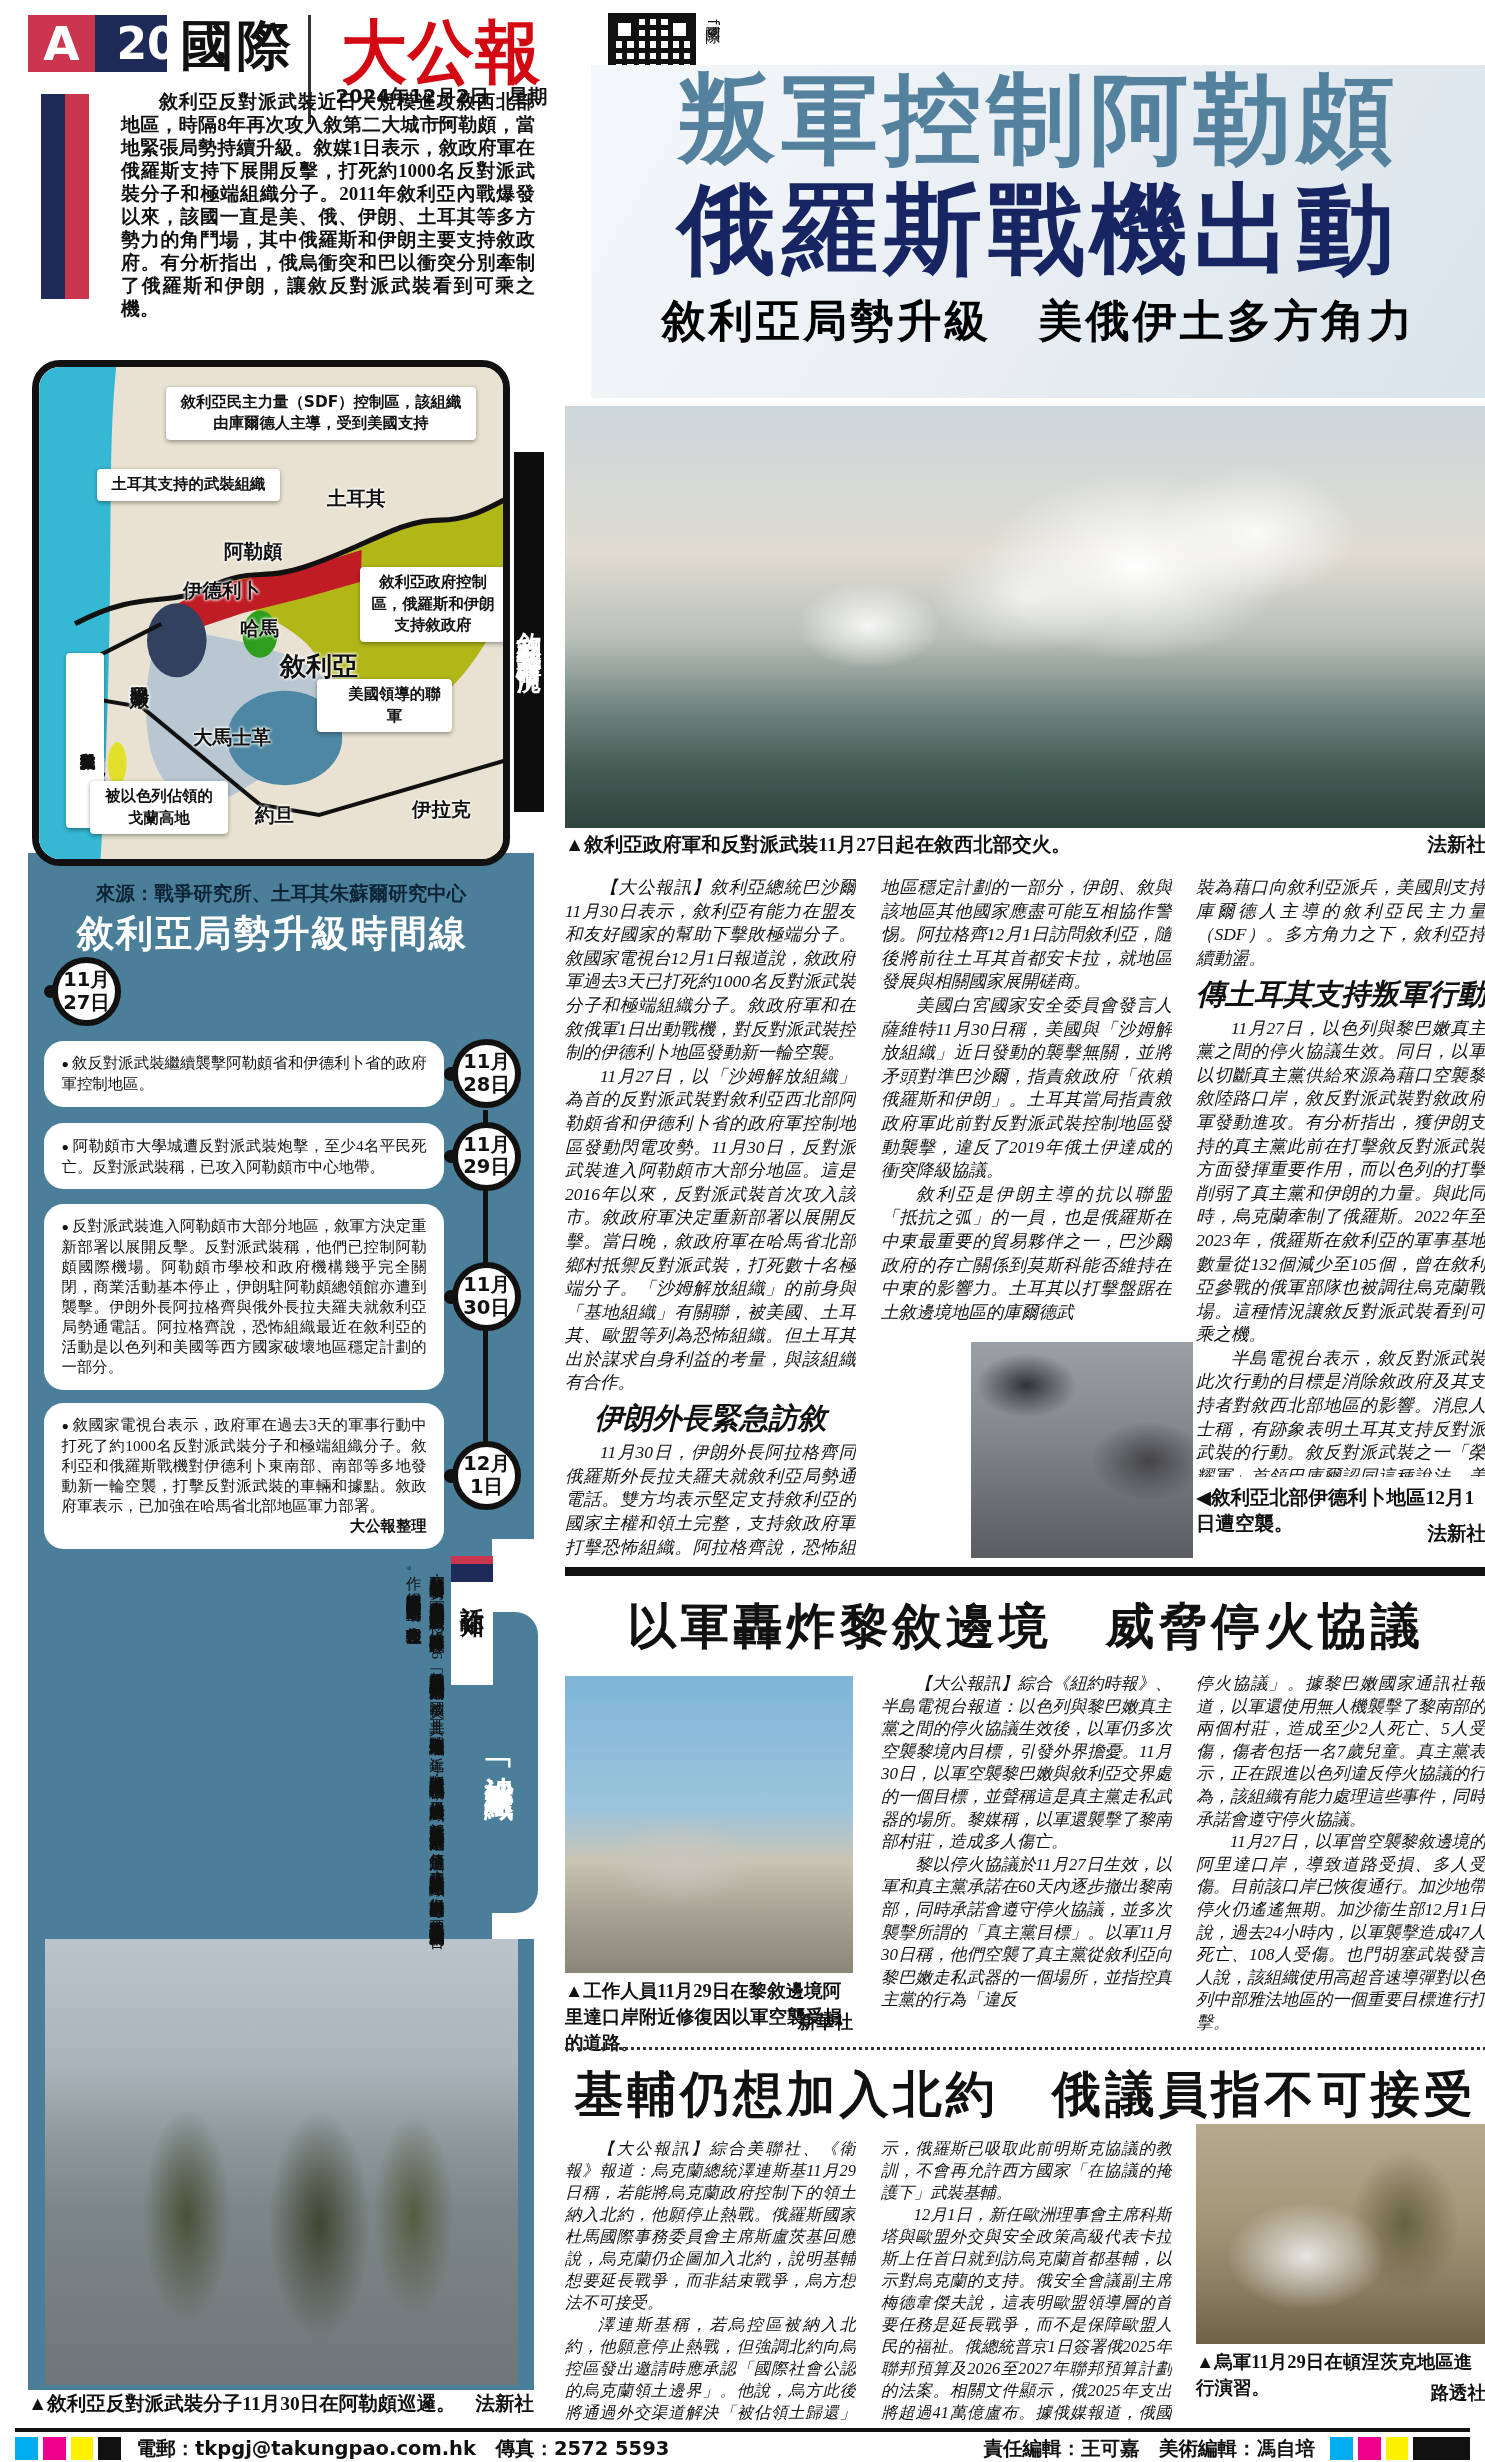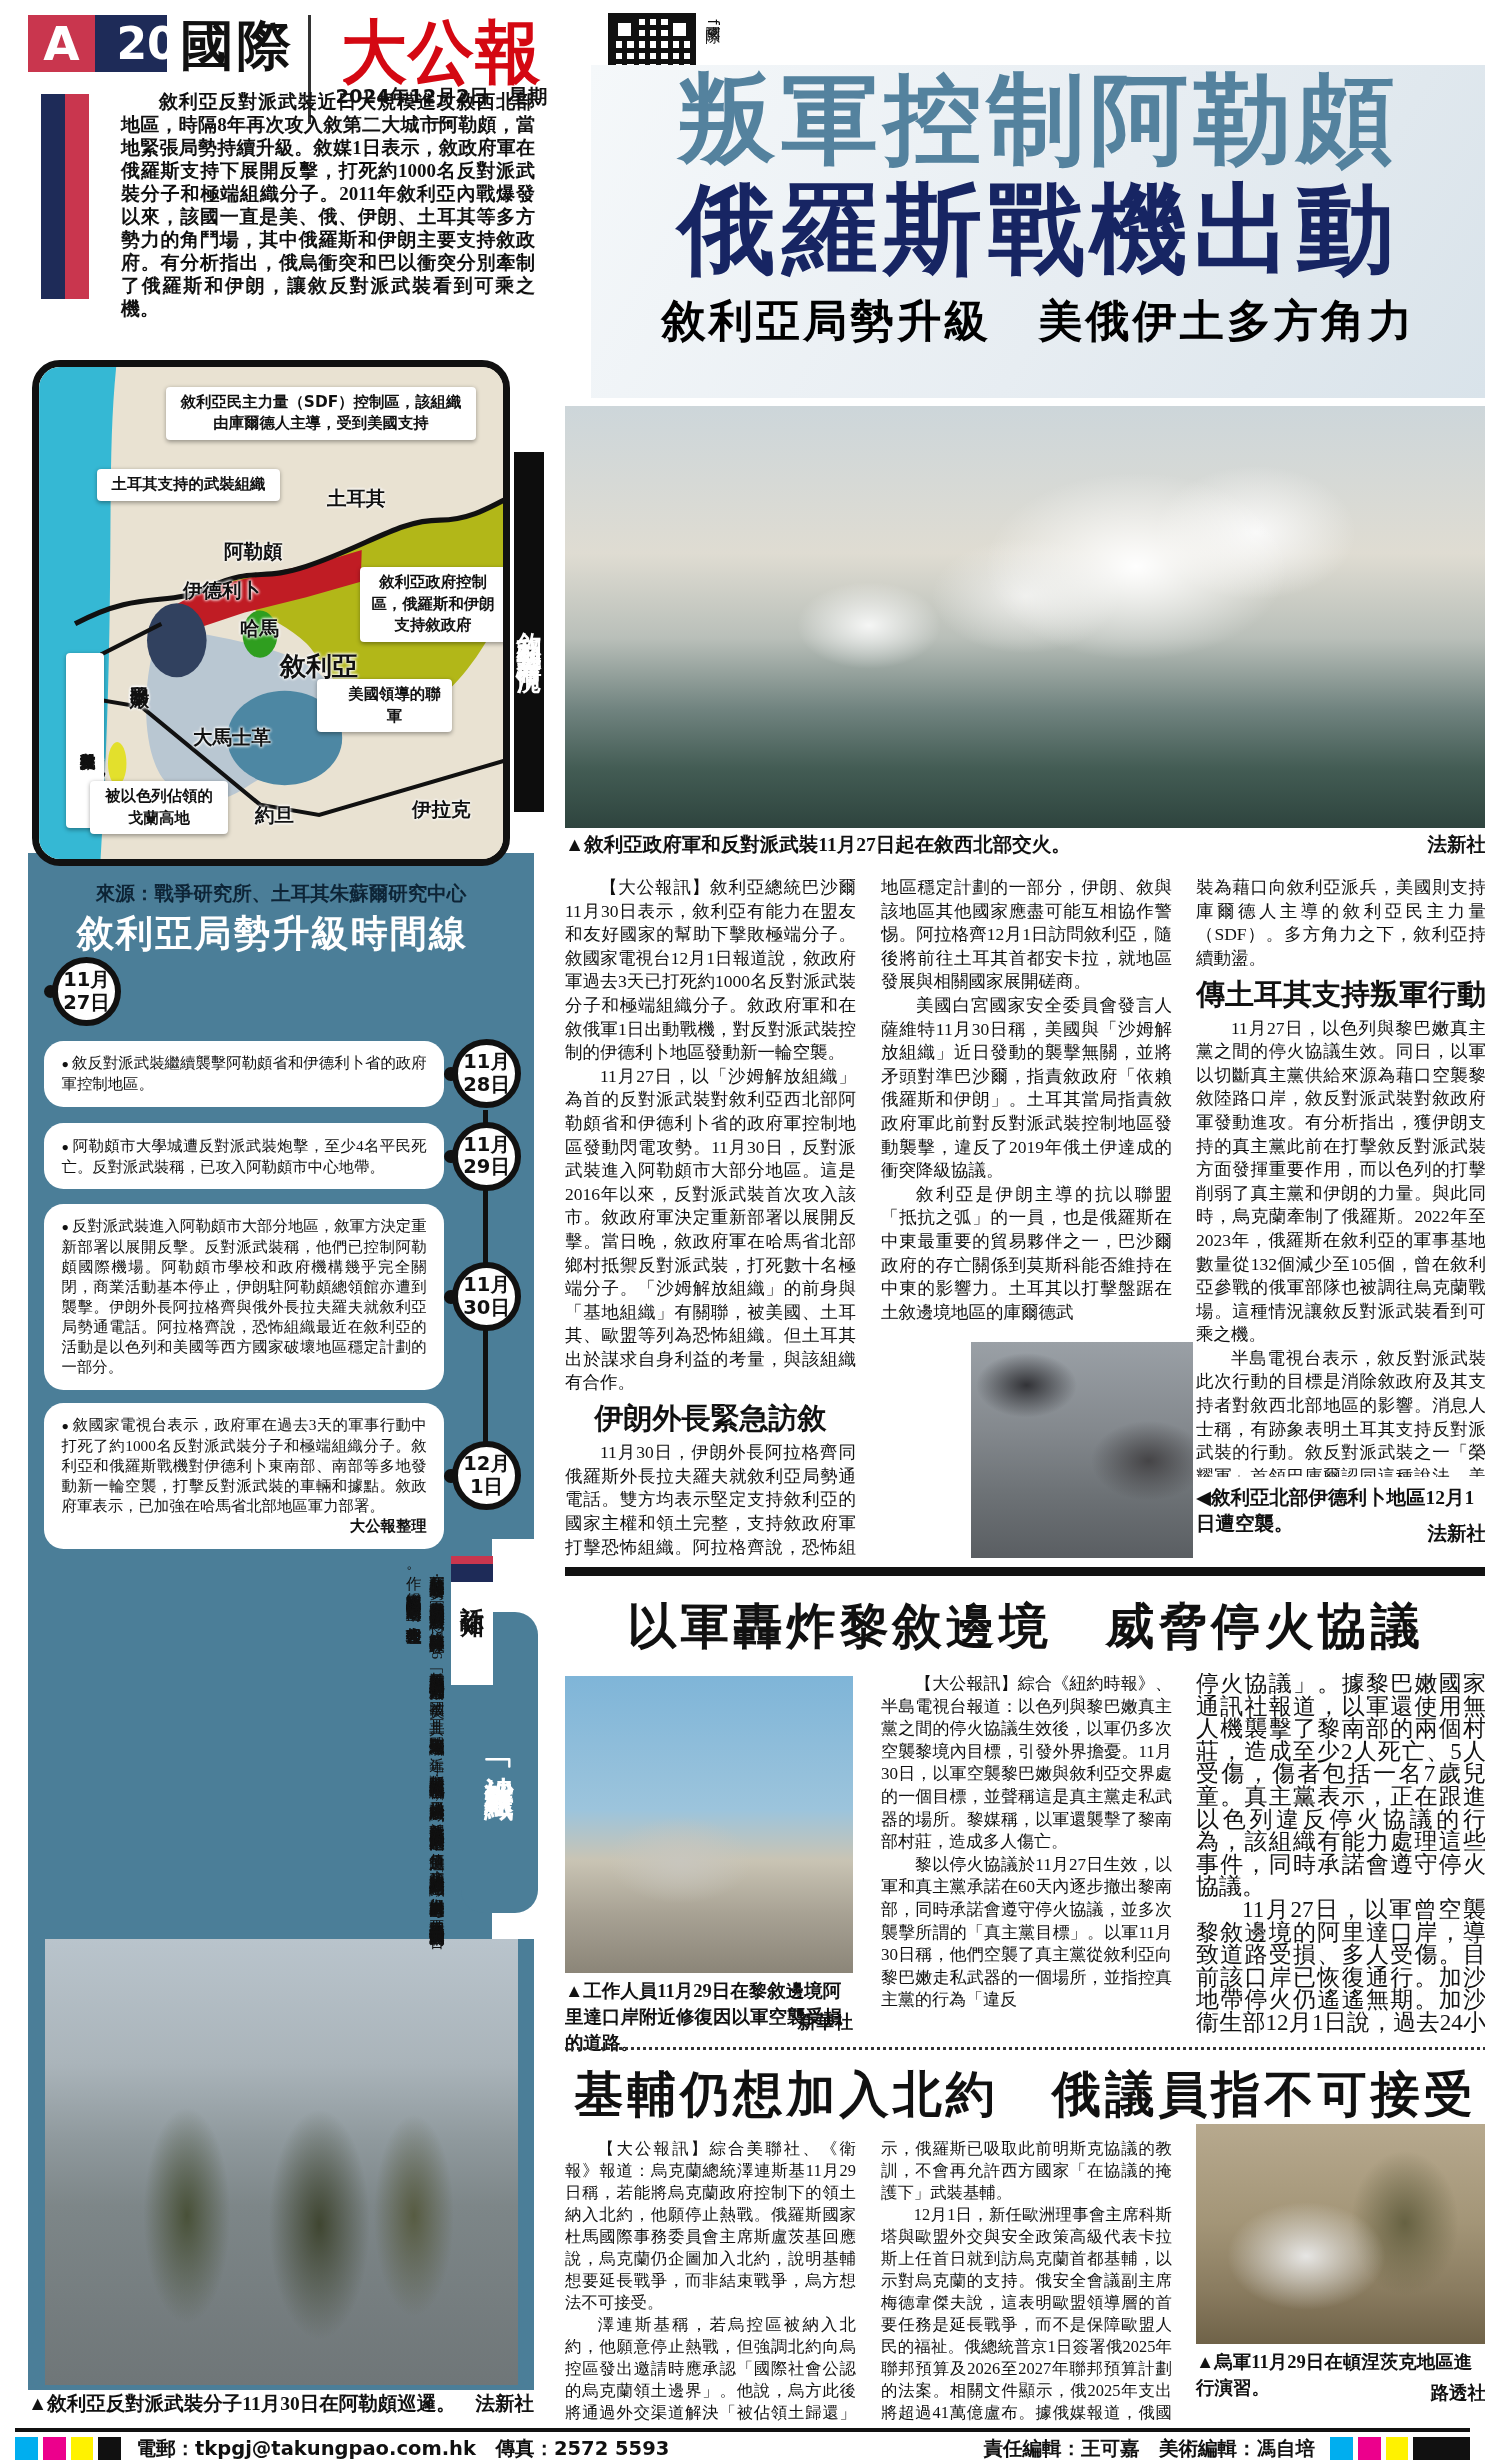--- a/index.html
+++ b/index.html
@@ -112,21 +112,21 @@
               background:linear-gradient(120deg,#f5f8fa 0%,#e7edf2 55%,#d9e3ea 100%); }
   .hl1 { font-size:98px; font-weight:900; color:#54829e; letter-spacing:5.1px; line-height:1.12; }
   .hl2 { font-size:98px; font-weight:900; color:#172563; letter-spacing:5.1px; line-height:1.12; }
   .hl-sub { font-size:44px; font-weight:bold; color:#000; letter-spacing:3.1px; margin-top:7.2px; }
 
   
   .cap { position:absolute; font-size:19.5px; font-weight:bold; line-height:26px; }
   .cap .credit { position:absolute; right:0; bottom:0; font-weight:bold; }
 
   
-  .col { position:absolute; overflow:hidden; font-size:17.5px; line-height:23.6px; text-align:justify; }
+  .col { position:absolute; overflow:hidden; font-size:17.5px; line-height:23.6px; text-align:justify;font-style:italic; }
   .col p { text-indent:2em; }
   .col .sub-h { font-size:29px; font-weight:bold; text-align:center; text-indent:0;
                 margin:12.3px 0 10.3px 0; font-family:"DejaVu Sans","Liberation Sans",sans-serif; }
   .a-head { position:absolute; width:921px; left:565px; text-align:center; font-size:49px;
             font-weight:bold; letter-spacing:4.1px; }
   .rule1 { left:565px; top:1567px; width:921px; height:9.2px; background:#111; }
   .rule-dot { left:565px; top:2047px; width:921px; height:0; border-top:3.6px dotted #333; }
 
   
   .footer-line { left:15.4px; top:2428px; width:1455px; height:3.6px; background:#111; }
@@ -314,21 +314,21 @@
   <div class="a-head sans" style="top:1594px;">以軍轟炸黎敘邊境　威脅停火協議</div>
   <div class="ph a2-photo"></div>
   <div class="cap" style="left:565px;top:1978px;width:288px;height:57px;font-size:18.5px;">
     <span>▲工作人員11月29日在黎敘邊境阿里達口岸附近修復因以軍空襲受損的道路。</span>
     <span class="credit">新華社</span>
   </div>
   <div class="col" style="left:881px;top:1673px;width:291px;height:360px;font-size:17px;line-height:22.6px;">
     <p>【大公報訊】綜合《紐約時報》、半島電視台報道：以色列與黎巴嫩真主黨之間的停火協議生效後，以軍仍多次空襲黎境內目標，引發外界擔憂。11月30日，以軍空襲黎巴嫩與敘利亞交界處的一個目標，並聲稱這是真主黨走私武器的場所。黎媒稱，以軍還襲擊了黎南部村莊，造成多人傷亡。</p>
     <p>黎以停火協議於11月27日生效，以軍和真主黨承諾在60天內逐步撤出黎南部，同時承諾會遵守停火協議，並多次襲擊所謂的「真主黨目標」。以軍11月30日稱，他們空襲了真主黨從敘利亞向黎巴嫩走私武器的一個場所，並指控真主黨的行為「違反</p>
   </div>
-  <div class="col" style="left:1196px;top:1673px;width:290px;height:360px;font-size:23px;line-height:22.6px;">
+  <div class="col" style="left:1196px;top:1673px;width:290px;height:360px;font-size:17px;line-height:22.6px;">
     <p style="text-indent:0;">停火協議」。據黎巴嫩國家通訊社報道，以軍還使用無人機襲擊了黎南部的兩個村莊，造成至少2人死亡、5人受傷，傷者包括一名7歲兒童。真主黨表示，正在跟進以色列違反停火協議的行為，該組織有能力處理這些事件，同時承諾會遵守停火協議。</p>
     <p>11月27日，以軍曾空襲黎敘邊境的阿里達口岸，導致道路受損、多人受傷。目前該口岸已恢復通行。加沙地帶停火仍遙遙無期。加沙衞生部12月1日說，過去24小時內，以軍襲擊造成47人死亡、108人受傷。也門胡塞武裝發言人說，該組織使用高超音速導彈對以色列中部雅法地區的一個重要目標進行打擊。</p>
   </div>
 
   <div class="abs rule-dot"></div>
 
   <div class="a-head sans" style="top:2062px;">基輔仍想加入北約　俄議員指不可接受</div>
   <div class="col" style="left:565px;top:2138px;width:291px;height:283px;font-size:16.4px;line-height:22px;">
     <p>【大公報訊】綜合美聯社、《衛報》報道：烏克蘭總統澤連斯基11月29日稱，若能將烏克蘭政府控制下的領土納入北約，他願停止熱戰。俄羅斯國家杜馬國際事務委員會主席斯盧茨基回應說，烏克蘭仍企圖加入北約，說明基輔想要延長戰爭，而非結束戰爭，烏方想法不可接受。</p>
     <p>澤連斯基稱，若烏控區被納入北約，他願意停止熱戰，但強調北約向烏控區發出邀請時應承認「國際社會公認的烏克蘭領土邊界」。他說，烏方此後將通過外交渠道解決「被佔領土歸還」問題。這是2023年烏軍夏季反攻失敗以來，澤連斯基首次公開支持先將烏控區納入北約的提議。斯盧茨基則表</p>

